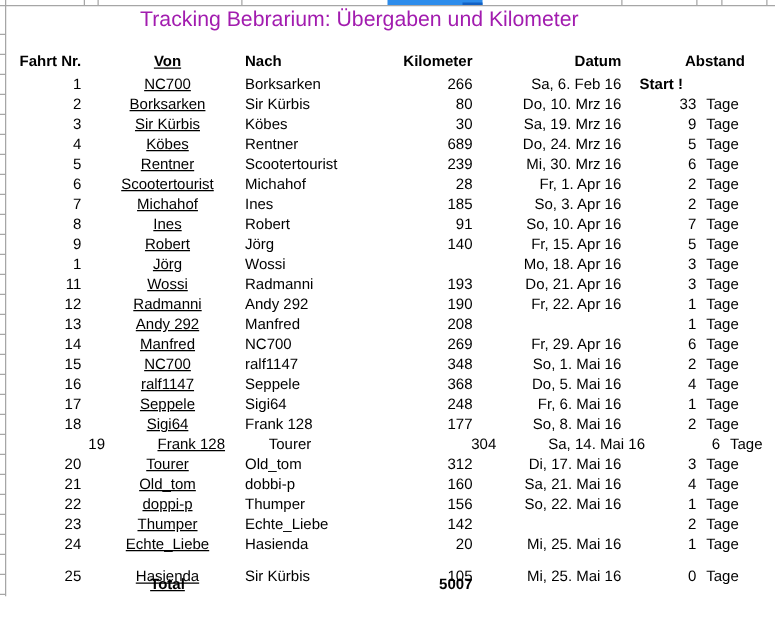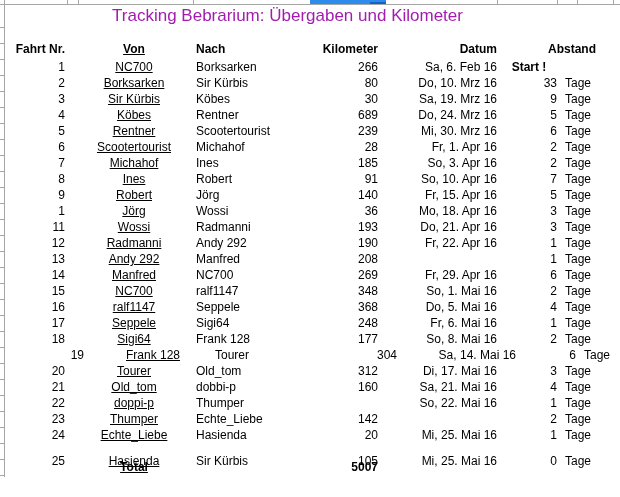--- a/index.html
+++ b/index.html
@@ -172,21 +172,20 @@
         <span class="c-nach">Jörg</span>
         <span class="c-km">140</span>
         <span class="c-datum">Fr, 15. Apr 16</span>
         <span class="c-abs">5</span>
         <span class="c-tage">Tage</span>
       </div>
       <div class="row" style="top: 203px;">
         <span class="c-nr">1</span>
         <span class="c-von">Jörg</span>
         <span class="c-nach">Wossi</span>
-        <span class="c-km">36</span>
         <span class="c-datum">Mo, 18. Apr 16</span>
         <span class="c-abs">3</span>
         <span class="c-tage">Tage</span>
       </div>
       <div class="row" style="top: 219px;">
         <span class="c-nr">11</span>
         <span class="c-von">Wossi</span>
         <span class="c-nach">Radmanni</span>
         <span class="c-km">193</span>
         <span class="c-datum">Do, 21. Apr 16</span>
@@ -279,20 +278,21 @@
         <span class="c-nach">dobbi-p</span>
         <span class="c-km">160</span>
         <span class="c-datum">Sa, 21. Mai 16</span>
         <span class="c-abs">4</span>
         <span class="c-tage">Tage</span>
       </div>
       <div class="row" style="top: 395px;">
         <span class="c-nr">22</span>
         <span class="c-von">doppi-p</span>
         <span class="c-nach">Thumper</span>
+        <span class="c-km">156</span>
         <span class="c-datum">So, 22. Mai 16</span>
         <span class="c-abs">1</span>
         <span class="c-tage">Tage</span>
       </div>
       <div class="row" style="top: 411px;">
         <span class="c-nr">23</span>
         <span class="c-von">Thumper</span>
         <span class="c-nach">Echte_Liebe</span>
         <span class="c-km">142</span>
         <span class="c-abs">2</span>

